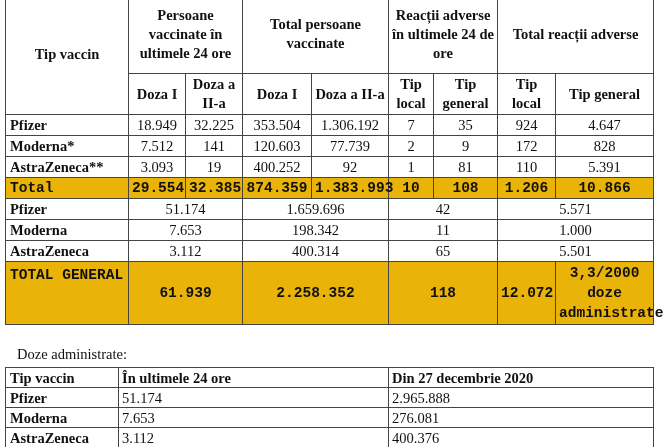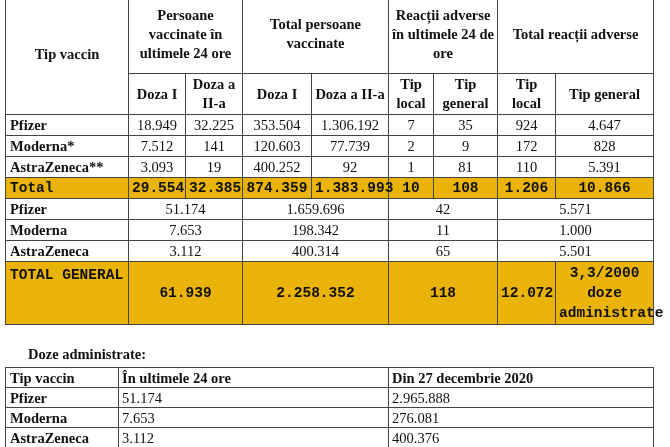--- a/index.html
+++ b/index.html
@@ -9,21 +9,21 @@
   td, th { border: 1px solid #444; padding: 0 3px; font-size: 14.5px; line-height: 19px; }
   #t1 { left: 5px; top: -6px; width: 648px; }
   #t1 .hdr { font-weight: bold; text-align: center; vertical-align: middle; }
   #t1 .sub { font-weight: bold; text-align: center; line-height: 19px; height: 40px; }
   #t1 .name { font-weight: bold; text-align: left; padding-left: 4px; }
   #t1 td.num { text-align: center; }
   #t1 tr.r td { height: 20px; }
   #t1 tr.grey td { background: #eab308; font-weight: bold; font-family: Liberation Mono, monospace; }
   #t1 tr.big td { height: 61px; }
   #t1 tr.big td.name { vertical-align: top; line-height: 24px; padding-top: 1px; }
-  #title2 { position: absolute; left: 28px; top: 346px; font-weight: bold; font-size: 14.5px; }
+  #title2 { position: absolute; left: 17px; top: 346px; font-weight: normal; font-size: 14.5px; }
   #t2 { left: 5px; top: 367px; width: 648px; }
   #t2 td { height: 19px; line-height: 18px; text-align: left; }
   #t2 td.name { font-weight: bold; text-align: left; padding-left: 4px; }
   #t2 tr.h td { font-weight: bold; }
 </style>
 </head>
 <body>
 
 <table id="t1">
   <colgroup>

